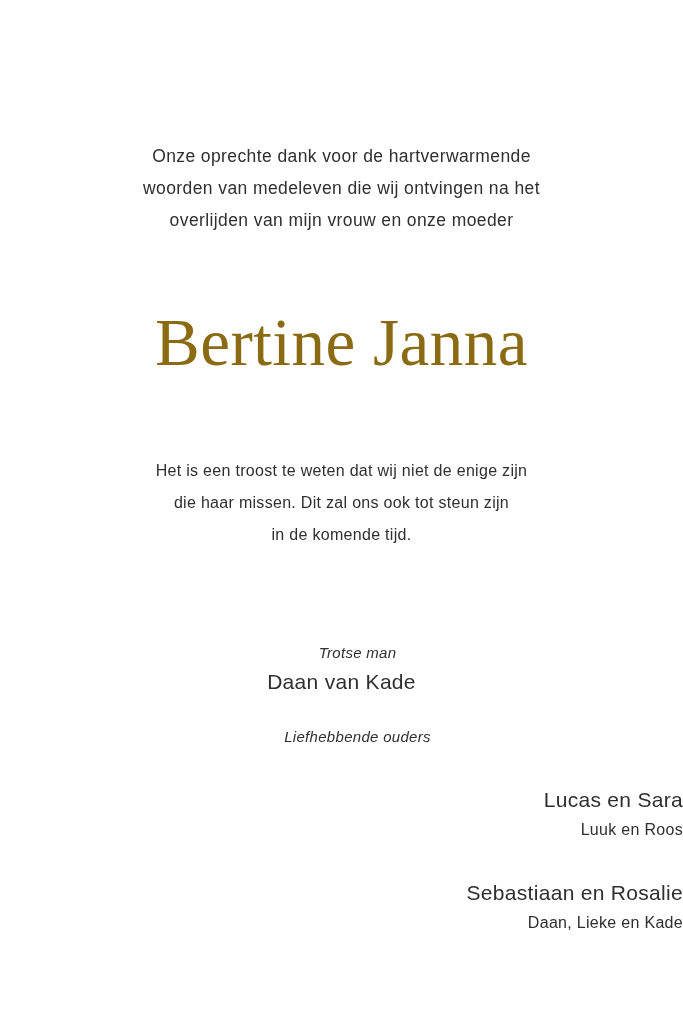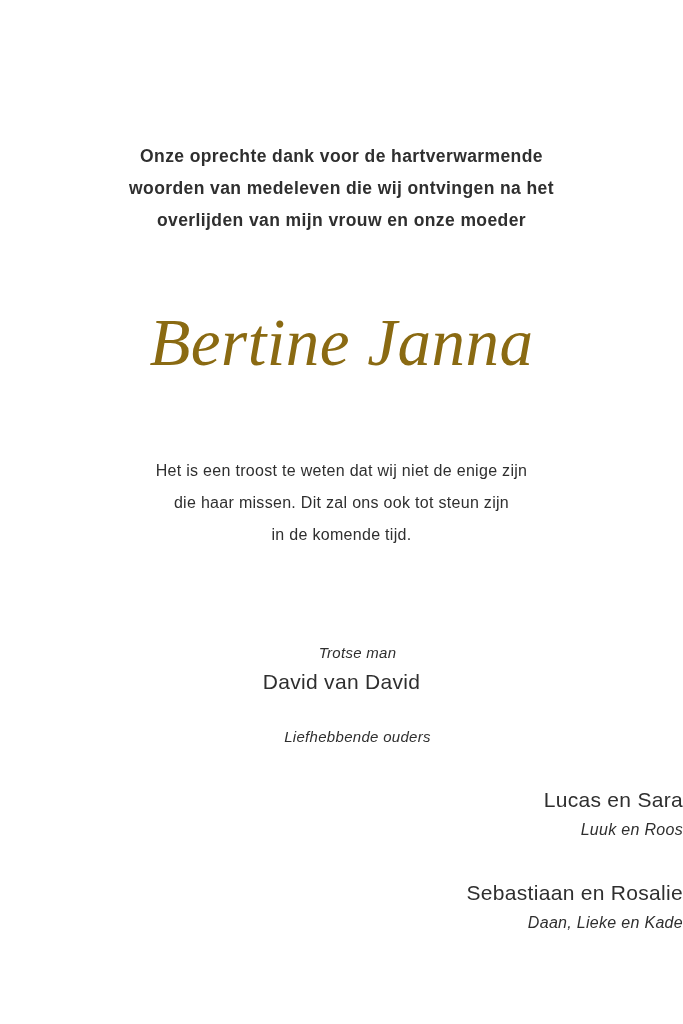--- a/index.html
+++ b/index.html
@@ -26,36 +26,35 @@
   .intro {
     position: absolute;
     top: 140px;
     left: 0;
     width: 683px;
     text-align: center;
     font-size: 17.5px;
     line-height: 32px;
     letter-spacing: 0.4px;
     color: #2f2f2f;
-    font-weight: 700;
+    font-weight: 400;
     white-space: pre-line;
   }
   .name {
     position: absolute;
     top: 300px;
     left: 0;
     width: 683px;
     text-align: center;
     font-family: "Liberation Serif", "DejaVu Serif", serif;
     font-size: 67px;
     line-height: 84px;
     color: #8a6a12;
     letter-spacing: 0.5px;
     font-weight: 400;
-    font-style: italic;
   }
   .message {
     position: absolute;
     top: 455px;
     left: 0;
     width: 683px;
     text-align: center;
     font-size: 16px;
     line-height: 32px;
     letter-spacing: 0.3px;
@@ -85,21 +84,20 @@
   }
   .fnames {
     font-size: 21px;
     line-height: 32px;
     letter-spacing: 0.3px;
     color: #2f2f2f;
     font-weight: 400;
   }
   .fkids {
     font-size: 16px;
-    font-style: italic;
     line-height: 27px;
     letter-spacing: 0.3px;
     color: #2f2f2f;
   }
   .gap-top {
     margin-top: 34px;
     text-align: right;
   }
   .hidden-empty:empty {
     display: none;
@@ -117,21 +115,21 @@
   <div class="name">Bertine Janna</div>
 
   <div class="message">Het is een troost te weten dat wij niet de enige zijn
 die haar missen. Dit zal ons ook tot steun zijn
 in de komende tijd.</div>
 
   <div class="family">
 
     <div class="fgroup">
       <div class="frole hidden-empty">Trotse man</div>
-      <div class="fnames">David van David</div>
+      <div class="fnames">Daan van Kade</div>
 
     </div>
 
     <div class="fgroup">
       <div class="frole hidden-empty">Liefhebbende ouders</div>
 
     </div>
 
     <div class="fgroup gap-top">
 

